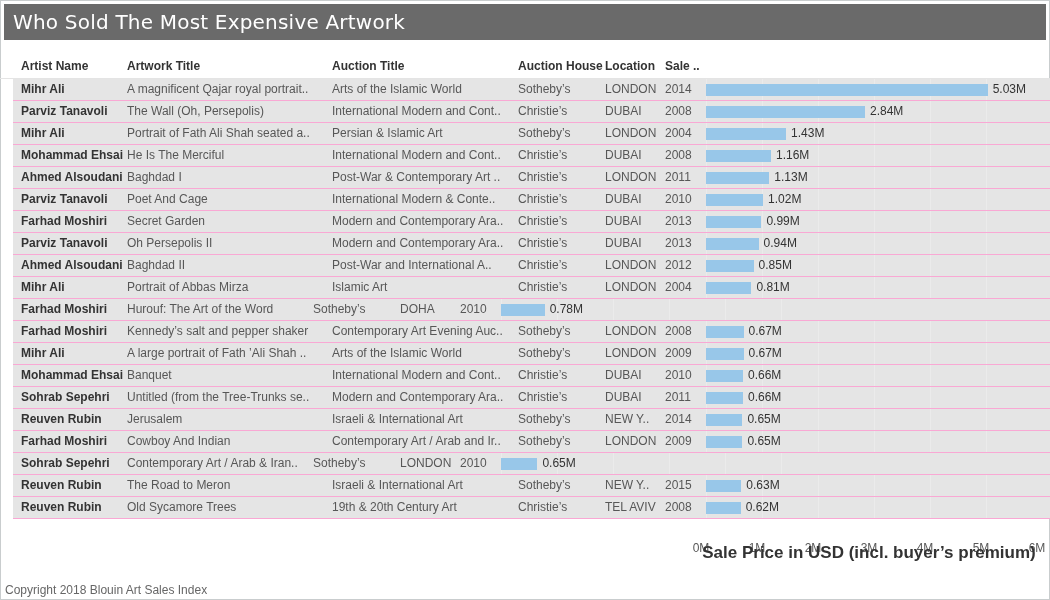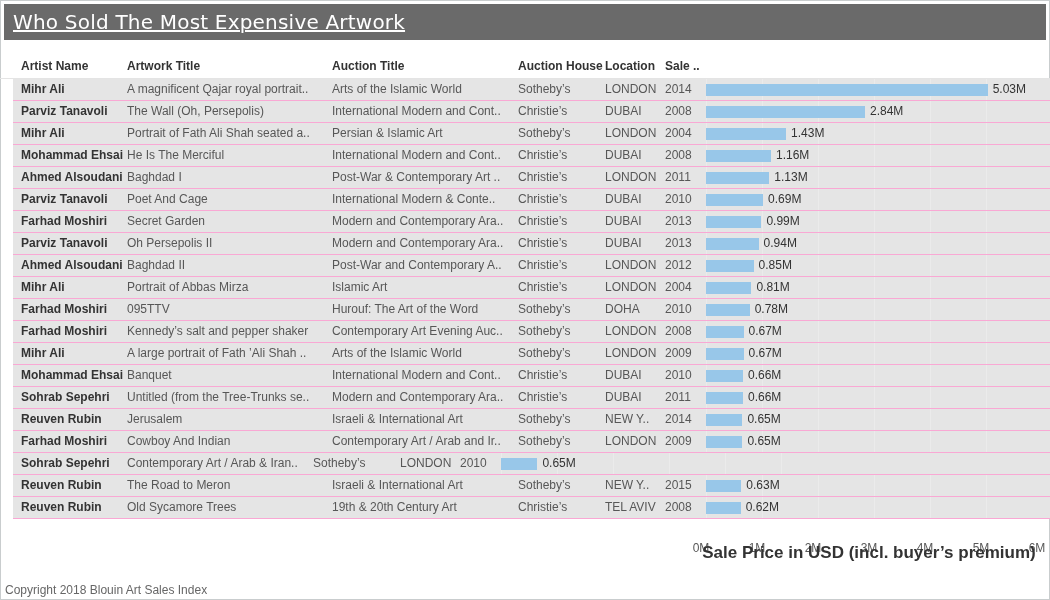--- a/index.html
+++ b/index.html
@@ -6,21 +6,21 @@
   body{
     width:1050px;height:600px;position:relative;background:#fff;overflow:hidden;
     box-shadow:inset 0 0 0 1px #c9cdce;
     font-family:"Liberation Sans",sans-serif;
   }
   .titlebar{
     position:absolute;left:4px;top:4px;right:4px;height:36px;background:#6a6a6a;
     display:flex;align-items:center;padding-left:9px;box-sizing:border-box;
   }
   .titlebar span{
-    color:#fff;font-family:"DejaVu Sans",sans-serif;font-size:20px;letter-spacing:.2px;text-decoration:underline;
+    color:#fff;font-family:"DejaVu Sans",sans-serif;font-size:20px;letter-spacing:.2px;
   }
   .content{position:absolute;top:56px;left:0;width:100%;}
   .hrow,.row{display:flex;height:22px;line-height:21px;font-size:12px;box-sizing:border-box;margin-left:13px;}
   .hrow{font-weight:700;color:#333;}
   #rows{border-top:1px solid #e4e4e4;}
   .row{border-bottom:1px solid #f9a8d4;background:#e5e5e5;}
   .c{white-space:nowrap;overflow:hidden;box-sizing:border-box;}
   .c.artist {width:114px;padding-left:8px;}
   .row .c.artist{font-weight:700;color:#333;}
   .c.artwork{width:205px;color:#575757;}
@@ -133,21 +133,21 @@
 
   <div class="row">
     <div class="c artist">Parviz Tanavoli</div>
     <div class="c artwork">Poet And Cage</div>
     <div class="c auction">International Modern &amp; Conte..</div>
     <div class="c house">Christie’s</div>
     <div class="c loc">DUBAI</div>
     <div class="c sale">2010</div>
     <div class="c chart">
       <div class="bar" style="width: 57.1px; background: rgb(152, 199, 233);"></div>
-      <span class="val">0.69M</span>
+      <span class="val">1.02M</span>
     </div>
   </div>
 
   <div class="row">
     <div class="c artist">Farhad Moshiri</div>
     <div class="c artwork">Secret Garden</div>
     <div class="c auction">Modern and Contemporary Ara..</div>
     <div class="c house">Christie’s</div>
     <div class="c loc">DUBAI</div>
     <div class="c sale">2013</div>
@@ -166,21 +166,21 @@
     <div class="c sale">2013</div>
     <div class="c chart">
       <div class="bar" style="width: 52.6px; background: rgb(152, 199, 233);"></div>
       <span class="val">0.94M</span>
     </div>
   </div>
 
   <div class="row">
     <div class="c artist">Ahmed Alsoudani</div>
     <div class="c artwork">Baghdad II</div>
-    <div class="c auction">Post-War and Contemporary A..</div>
+    <div class="c auction">Post-War and International A..</div>
     <div class="c house">Christie’s</div>
     <div class="c loc">LONDON</div>
     <div class="c sale">2012</div>
     <div class="c chart">
       <div class="bar" style="width: 47.6px; background: rgb(152, 199, 233);"></div>
       <span class="val">0.85M</span>
     </div>
   </div>
 
   <div class="row">
@@ -191,21 +191,20 @@
     <div class="c loc">LONDON</div>
     <div class="c sale">2004</div>
     <div class="c chart">
       <div class="bar" style="width: 45.4px; background: rgb(152, 199, 233);"></div>
       <span class="val">0.81M</span>
     </div>
   </div>
 
   <div class="row">
     <div class="c artist">Farhad Moshiri</div>
-    <div class="c artwork">095TTV</div>
     <div class="c auction">Hurouf: The Art of the Word</div>
     <div class="c house">Sotheby’s</div>
     <div class="c loc">DOHA</div>
     <div class="c sale">2010</div>
     <div class="c chart">
       <div class="bar" style="width: 43.7px; background: rgb(152, 199, 233);"></div>
       <span class="val">0.78M</span>
     </div>
   </div>
 

